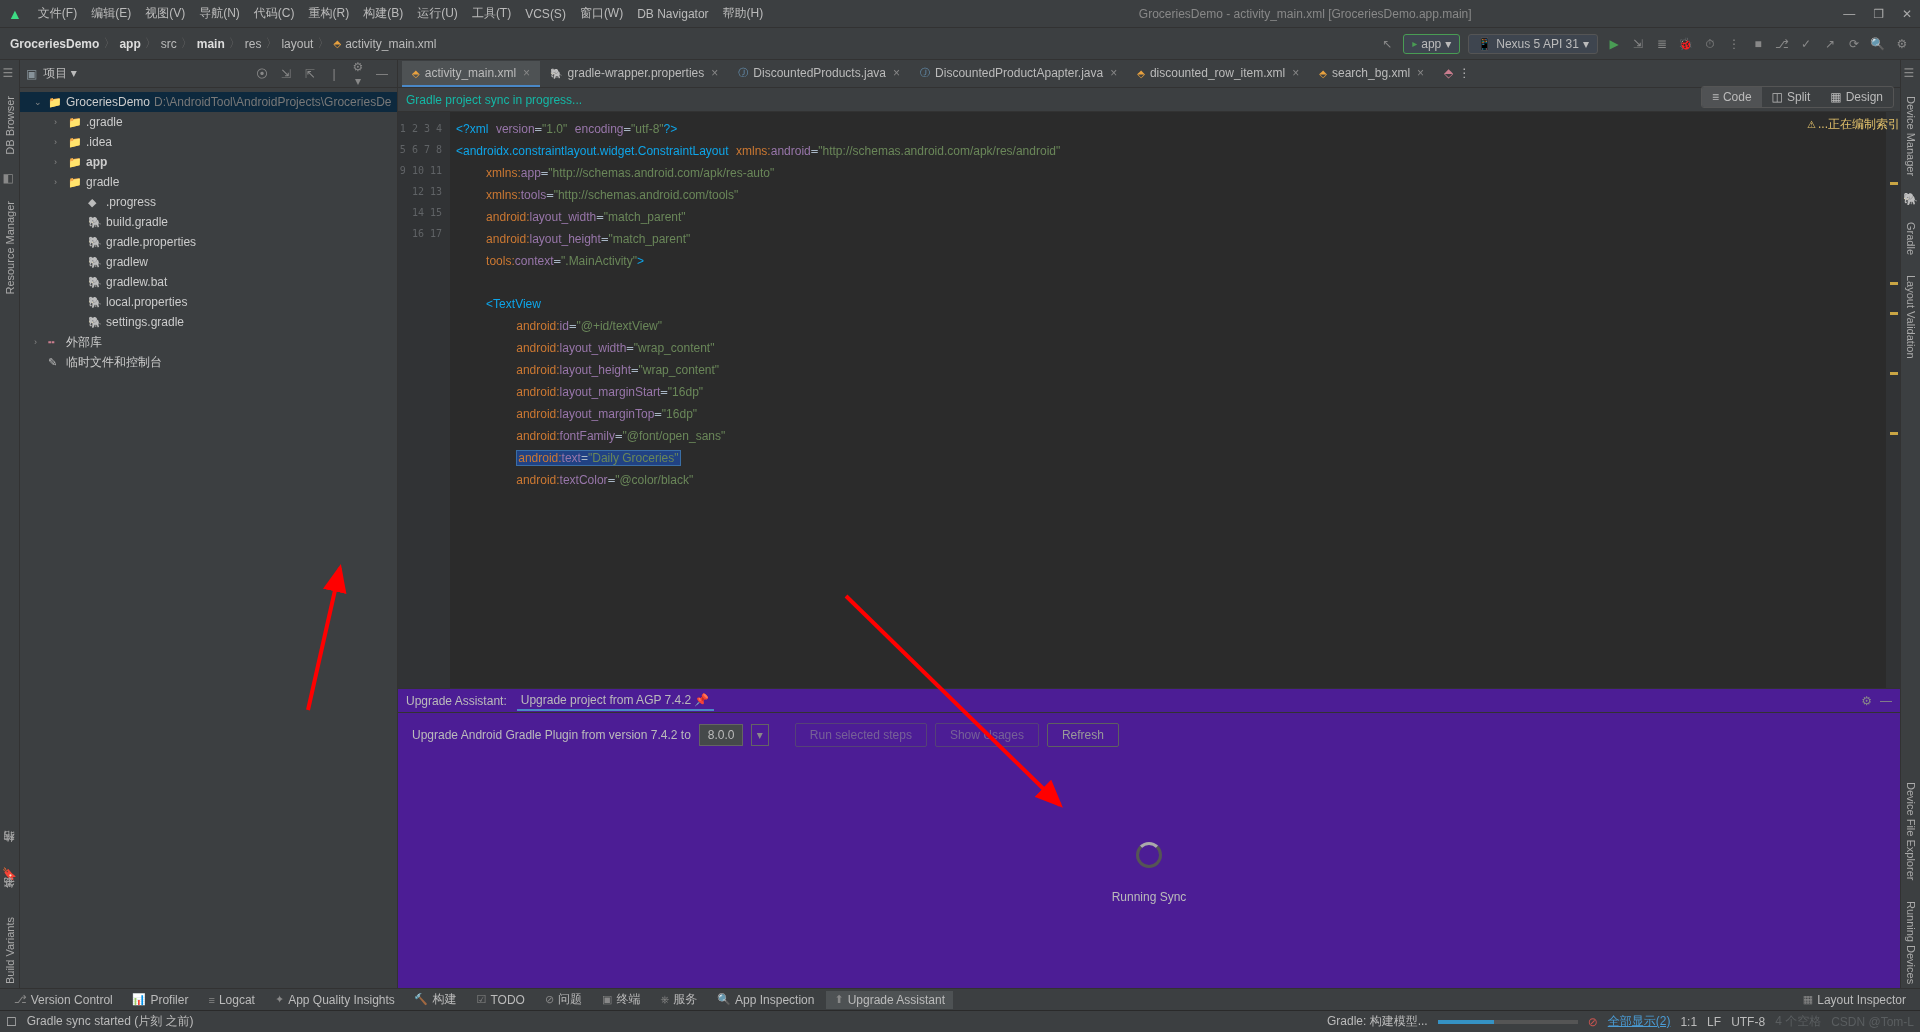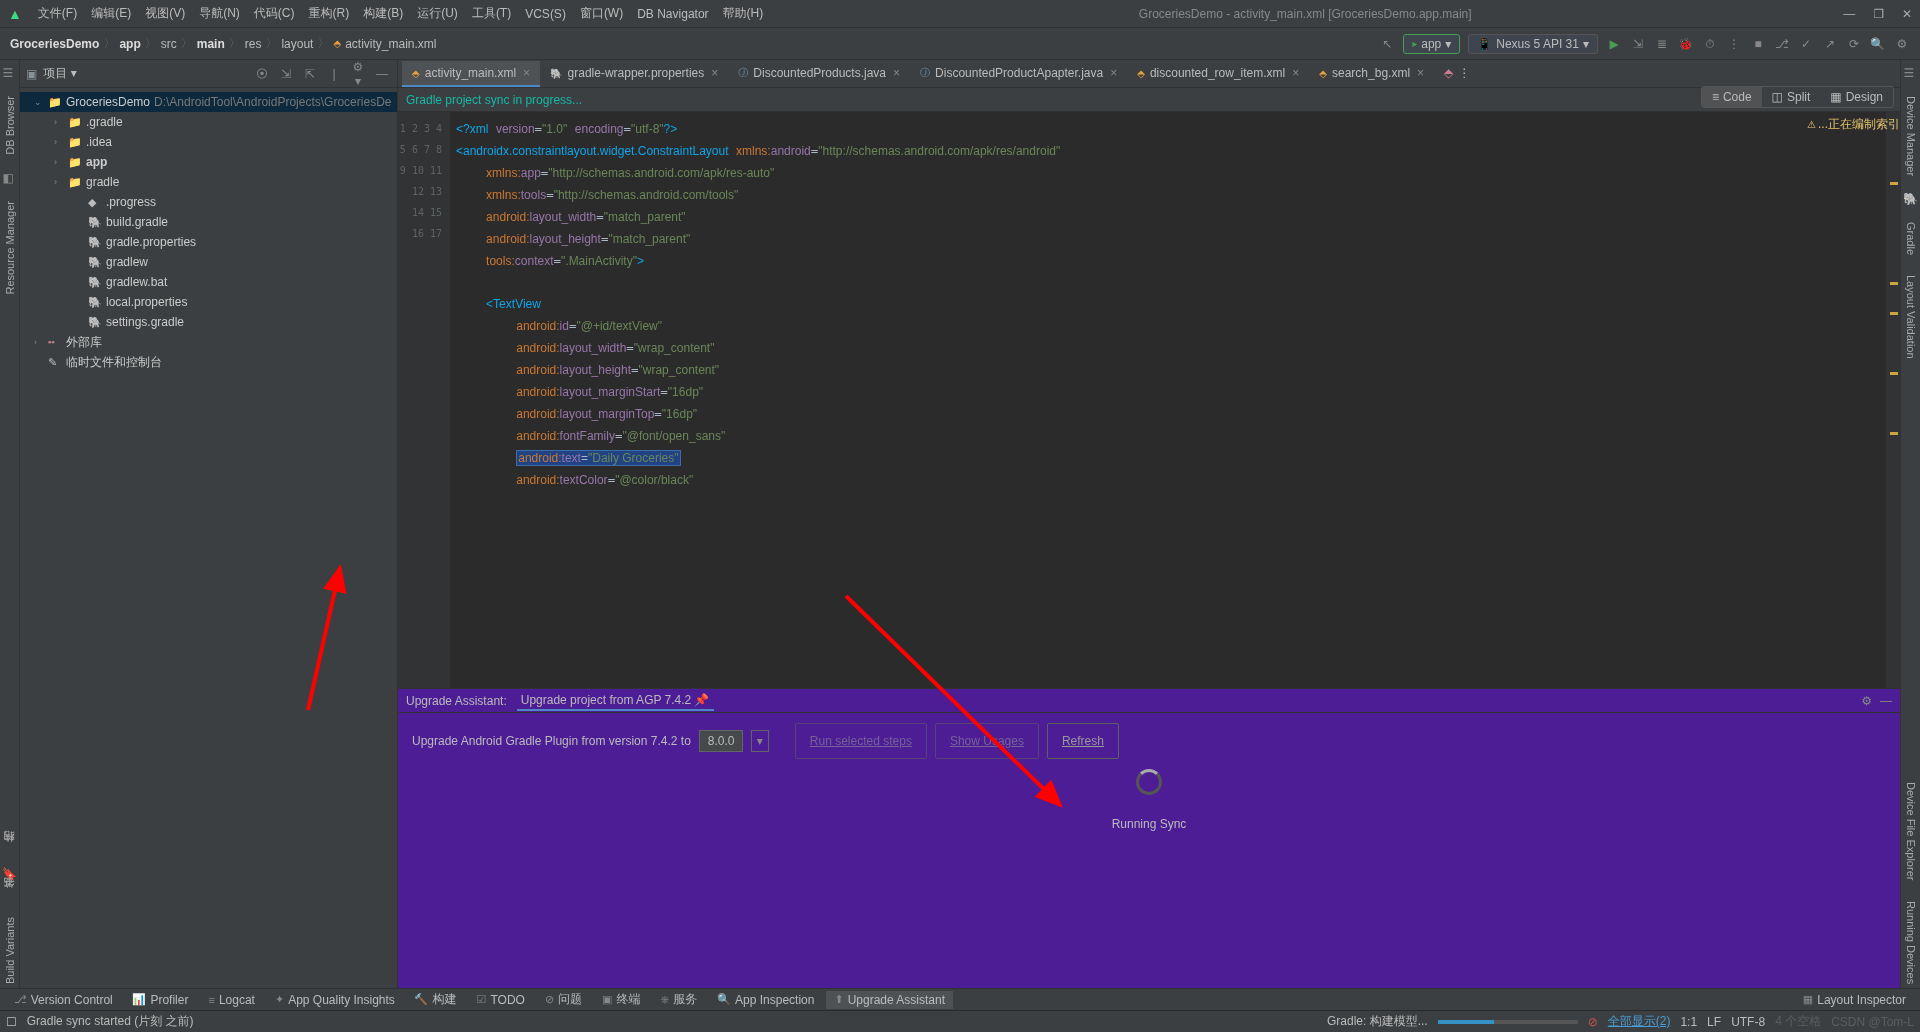--- a/index.html
+++ b/index.html
@@ -64,23 +64,23 @@
 .err-strip .warn-top { position:absolute; top:4px; right:0; color:#e2c16b; font-size:10px; display:flex; align-items:center; gap:2px; white-space:nowrap; direction:rtl; }
 .err-strip .mark { position:absolute; right:2px; width:8px; height:3px; background:#c9a544; }
 
 .upgrade-pane { height:300px; background:#4c1d95; border-top:1px solid #323232; display:flex; flex-direction:column; }
 .up-header { height:24px; display:flex; align-items:center; padding:0 8px; border-bottom:1px solid #323232; gap:10px; }
 .up-header .hdr-tab { border-bottom:2px solid #4a88c7; padding:2px 4px; }
 .up-header .tools { margin-left:auto; display:flex; gap:8px; color:#888; }
 .up-body { padding:10px 14px; display:flex; align-items:center; gap:8px; }
 .up-body .ver-input { background:#45494a; border:1px solid #646464; padding:3px 8px; width:44px; text-align:center; }
 .up-body .ver-dd { border:1px solid #646464; width:18px; height:22px; display:flex; align-items:center; justify-content:center; color:#888; }
-.up-body .btn { border:1px solid #5e6060; padding:10px 14px; color:#999; border-radius:2px;text-decoration:underline; }
+.up-body .btn { border:1px solid #5e6060; padding:4px 14px; color:#999; border-radius:2px; }
 .up-body .btn.dis { opacity:.55; }
-.up-center { flex:1; display:flex; flex-direction:column; align-items:center; gap:22px; }
+.up-center { flex:1; display:flex; flex-direction:column; align-items:center; justify-content:center; gap:22px; }
 .spinner { width:26px; height:26px; border:3px solid #555; border-top-color:#aaa; border-radius:50%; }
 
 .bottom-tools { height:22px; background:#3c3f41; border-top:1px solid #323232; display:flex; align-items:center; padding:0 6px; gap:4px; }
 .bt { display:flex; align-items:center; gap:4px; padding:2px 8px; color:#bbb; }
 .bt.act { background:#4e5254; }
 .bt .bti { font-size:11px; color:#888; }
 .bottom-tools .right { margin-left:auto; }
 
 .statusbar { height:22px; background:#3c3f41; border-top:1px solid #2a2a2a; display:flex; align-items:center; padding:0 6px; gap:10px; }
 .statusbar .sb-right { margin-left:auto; display:flex; align-items:center; gap:10px;text-align:right; }

